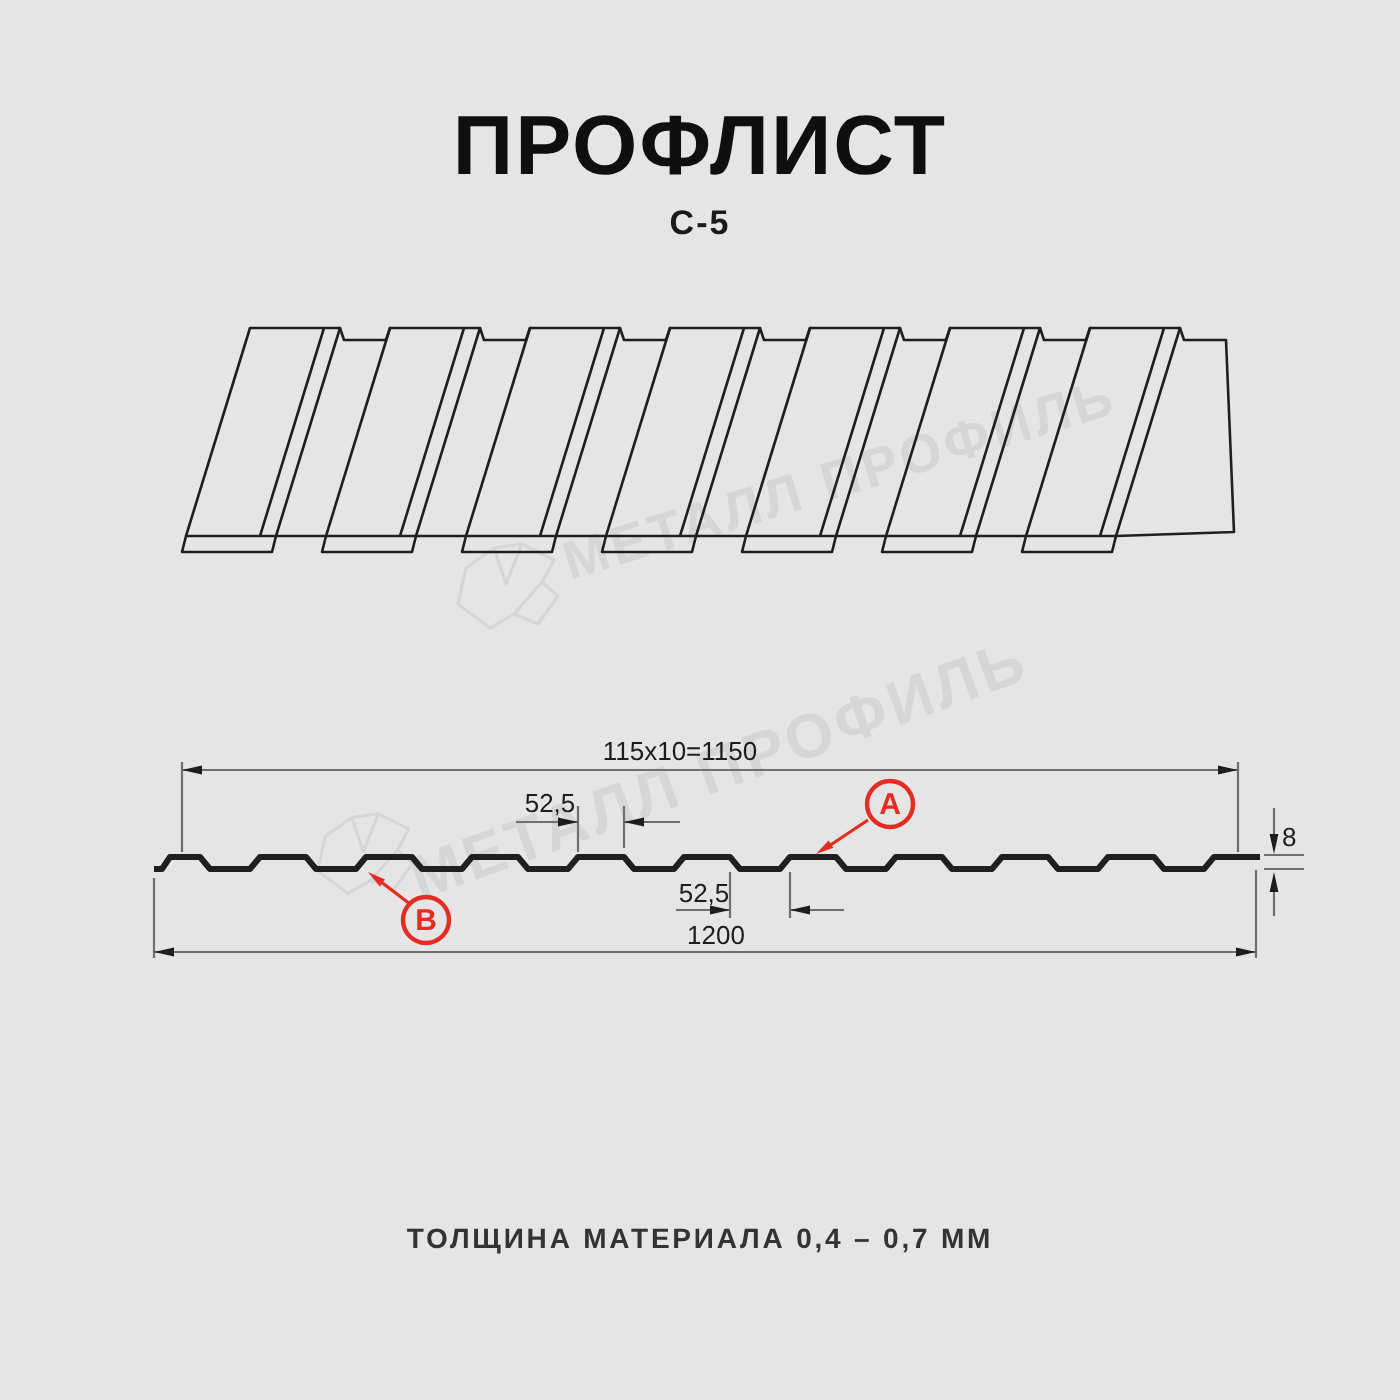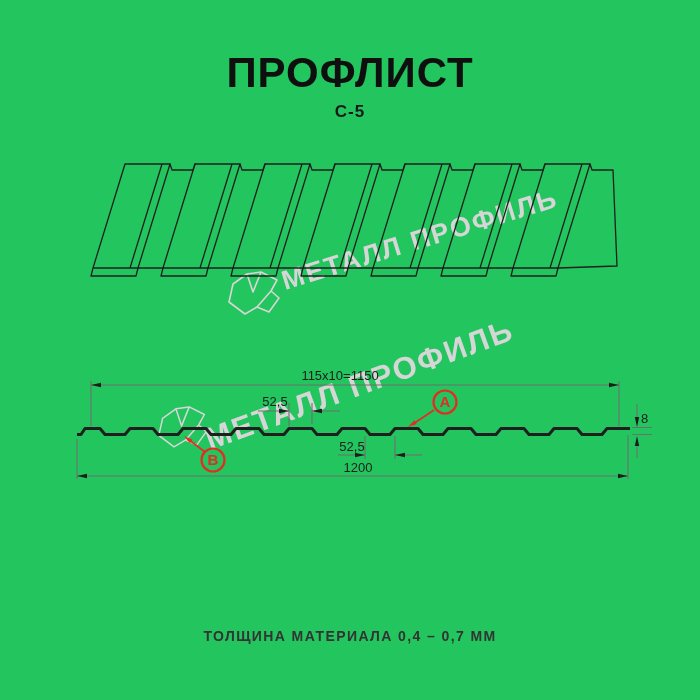--- a/index.html
+++ b/index.html
@@ -1,30 +1,30 @@
 <!DOCTYPE html>
 <html><head>
 <meta charset="utf-8">
 <style>
   html,body{margin:0;padding:0;background:#ffffff;}
   .canvas{
-    position:relative;width:700px;height:700px;background:#22c55e;overflow:hidden;
+    position:relative;width:700px;height:700px;background:#e5e5e5;overflow:hidden;
     font-family:"Liberation Sans", sans-serif;
   }
   .title-block{position:absolute;top:50px;left:0;width:700px;text-align:center;}
   .main-title{
     margin:0;font-size:42px;font-weight:700;letter-spacing:1px;color:#0f0f0f;line-height:1.1;
   }
   .sub-title{
     margin:6px 0 0 0;font-size:17px;font-weight:600;letter-spacing:1px;color:#1a1a1a;
   }
   .svg-3d{position:absolute;left:70px;top:150px;overflow:visible;}
   .svg-cs{position:absolute;left:60px;top:340px;overflow:visible;}
   .footer-note{
-    position:absolute;top:628px;left:0;width:700px;text-align:center;
+    position:absolute;top:611px;left:0;width:700px;text-align:center;
     font-size:14px;font-weight:600;letter-spacing:1.4px;color:#333333;
   }
   
   .ln{fill:none;stroke:#1f1f1f;stroke-width:1.3;stroke-linejoin:round;stroke-linecap:round;}
   .profile{fill:none;stroke:#1f1f1f;stroke-width:3;stroke-linejoin:round;stroke-linecap:butt;}
   .dim{stroke:#6f6f6f;stroke-width:1.1;fill:none;}
   .dimtxt{fill:#1d1d1d;font-family:"Liberation Sans",sans-serif;font-size:13px;}
   .arr{fill:#1d1d1d;stroke:none;}
   .wm{stroke:#d6d6d6;stroke-width:1.6;fill:none;stroke-linejoin:round;}
   .wmtxt{fill:#d6d6d6;font-weight:700;letter-spacing:2px;font-family:"Liberation Sans",sans-serif;}

